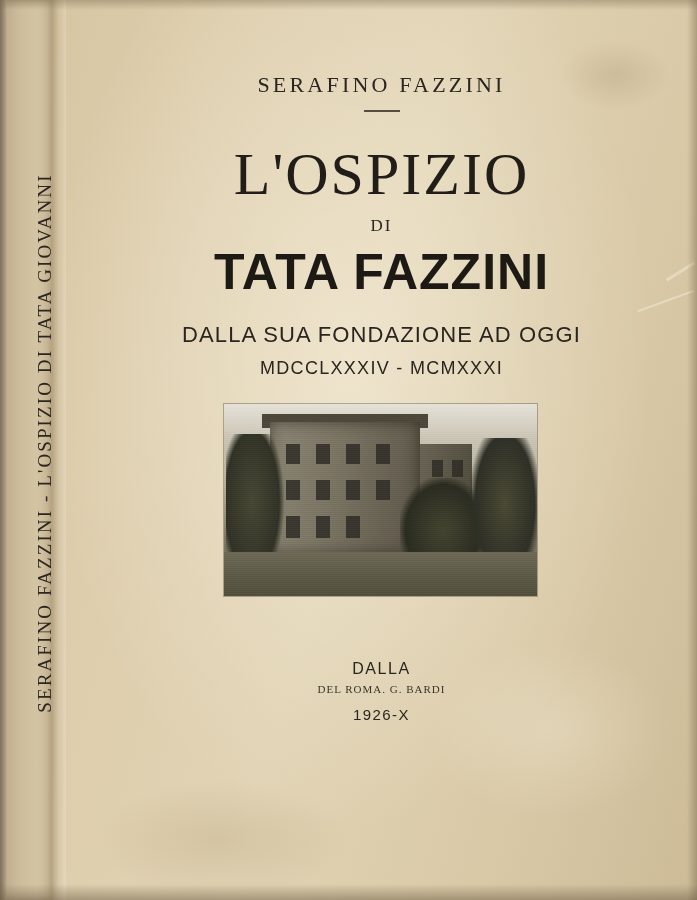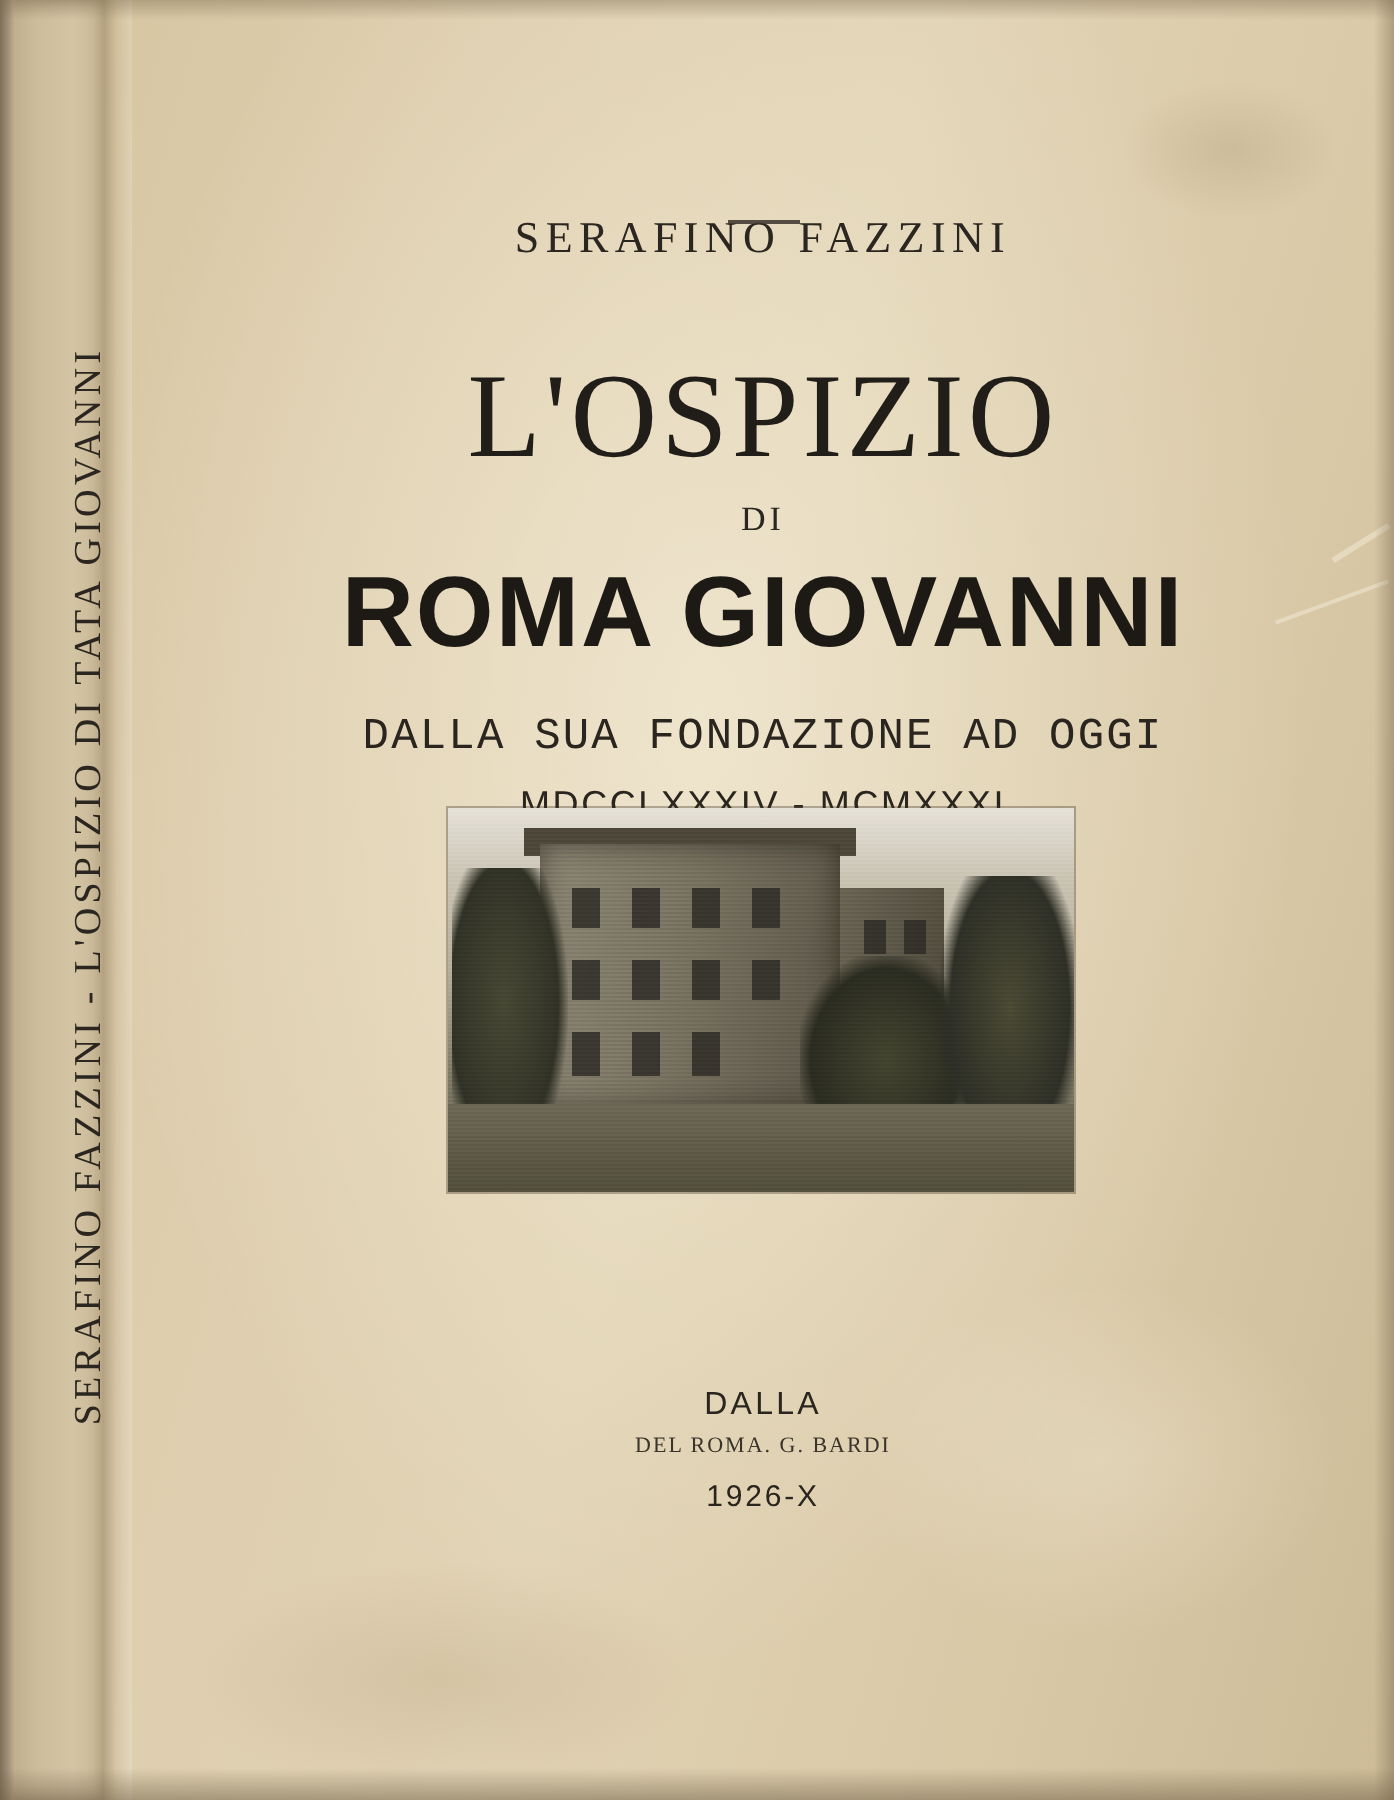--- a/index.html
+++ b/index.html
@@ -74,21 +74,21 @@
 
   
   #title-area {
     position: absolute;
     left: 66px;
     top: 0;
     width: 631px;
     height: 900px;
   }
 
-  .center { text-align: center; margin-top: 34px; }
+  .center { text-align: center; }
 
   #author {
     position: absolute;
     left: 0; right: 0;
     top: 72px;
     font-family: "Liberation Serif", serif;
     font-size: 22px;
     letter-spacing: 3.2px;
     color: #2b2620;
   }
@@ -129,21 +129,21 @@
     font-family: "Liberation Sans", sans-serif;
     font-size: 50px;
     font-weight: 700;
     letter-spacing: 1px;
     color: #1d1a15;
   }
   #tagline {
     position: absolute;
     left: 0; right: 0;
     top: 322px;
-    font-family: Liberation Mono, monospace;
+    font-family: Liberation Sans, sans-serif;
     font-size: 22px;
     letter-spacing: 1.1px;
     color: #2a251e;
   }
   #date-range {
     position: absolute;
     left: 0; right: 0;
     top: 358px;
     font-family: "Liberation Sans", sans-serif;
     font-size: 18px;
@@ -289,21 +289,21 @@
   </div>
   <div id="spine-fold"></div>
 
   <div id="title-area">
 
     <div id="author" class="center">SERAFINO FAZZINI</div>
     <div id="author-rule"></div>
 
     <div id="di-word" class="center">DI</div>
     <div id="main-title" class="center">L'OSPIZIO</div>
-    <div id="sub-title" class="center">ROMA  GIOVANNI</div>
+    <div id="sub-title" class="center">TATA  FAZZINI</div>
 
     <div id="tagline" class="center">DALLA SUA FONDAZIONE AD OGGI</div>
     <div id="date-range" class="center">MDCCLXXXIV - MCMXXXI</div>
 
     <div id="photo-frame">
       <div id="photo">
         <div id="bld-roof" class="bld"></div>
         <div id="bld-main" class="bld">
           <div class="win" style="left:16px;top:22px;width:14px;height:20px;"></div>
           <div class="win" style="left:46px;top:22px;width:14px;height:20px;"></div>

